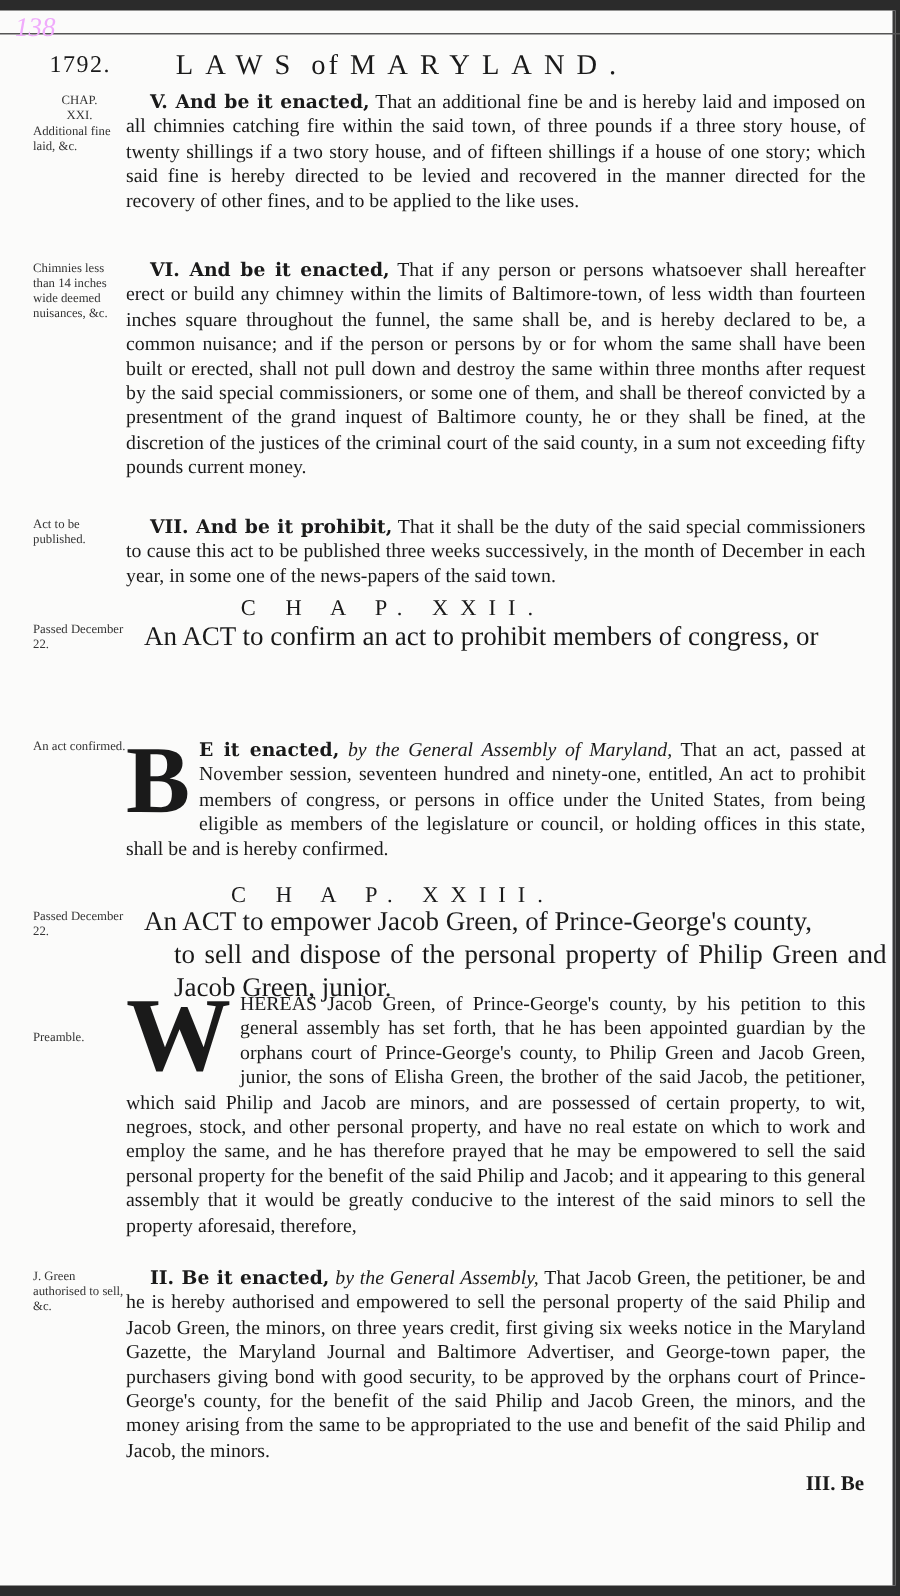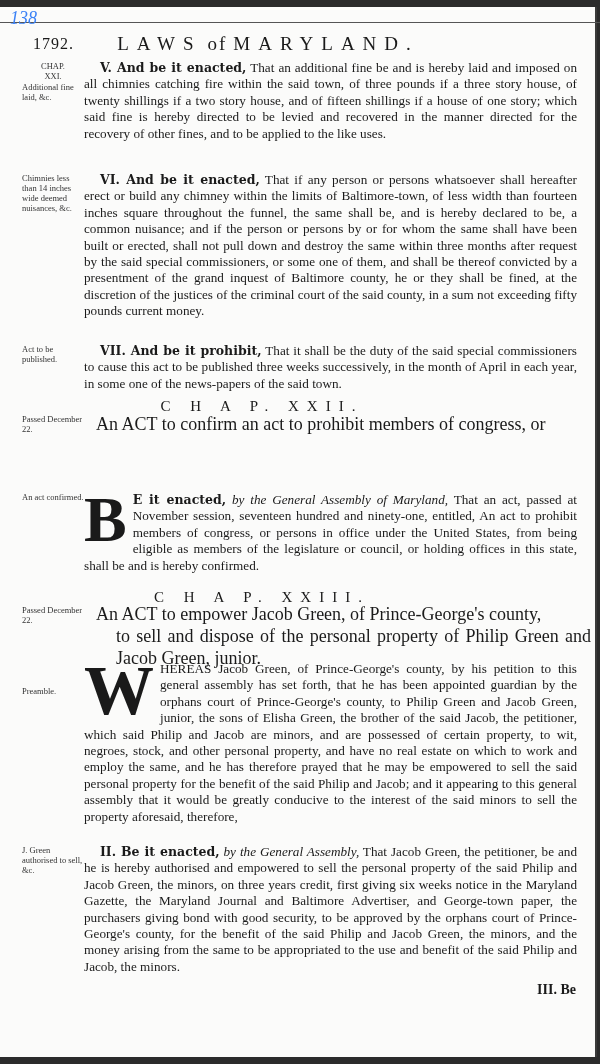--- a/index.html
+++ b/index.html
@@ -9,21 +9,21 @@
     font-family: "Liberation Serif", "DejaVu Serif", serif;
     color: #1a1a1a;
     position: relative;
   }
   .page {
     position: absolute; left: 0; top: 7px; width: 595px; height: 1050px;
     background: #fbfbfa;
     border-right: 2px solid #3a3a3a;
   }
   .topline { position: absolute; left: 0; top: 22px; width: 600px; height: 1px; background: #555; }
-  .folio { position: absolute; left: 10px; top: 8px; font-size: 18px; font-style: italic; color: #3b82f6; }
+  .folio { position: absolute; left: 10px; top: 8px; font-size: 18px; font-style: italic; color: #f0abfc; }
   .year { position: absolute; left: 33px; top: 35px; font-size: 16px; letter-spacing: 1px; }
   .running { position: absolute; left: 0; width: 536px; top: 33px; text-align: center; font-size: 19px; letter-spacing: 8px; }
   .running .of { letter-spacing: 2px; margin: 0 6px; }
   .margin { position: absolute; left: 22px; width: 62px; font-size: 8.5px; line-height: 10px; color: #333; }
   .margin.center { text-align: center; }
   .body {
     position: absolute; left: 84px; width: 493px;
     font-size: 13.2px; line-height: 16.4px; text-align: justify;
   }
   .body p { margin: 0; text-indent: 16px; }
@@ -60,21 +60,21 @@
   <p><span class="bl">V. And be it enacted,</span><span> That an additional fine be and is hereby laid and imposed on all chimnies catching fire within the said town, of three pounds if a three story house, of twenty shillings if a two story house, and of fifteen shillings if a house of one story; which said fine is hereby directed to be levied and recovered in the manner directed for the recovery of other fines, and to be applied to the like uses.</span></p>
 </div>
 
 <div class="margin" style="top:173px;">Chimnies less than 14 inches wide deemed nuisances, &amp;c.</div>
 <div class="body" style="top:172px;">
   <p><span class="bl">VI. And be it enacted,</span><span> That if any person or persons whatsoever shall hereafter erect or build any chimney within the limits of Baltimore-town, of less width than fourteen inches square throughout the funnel, the same shall be, and is hereby declared to be, a common nuisance; and if the person or persons by or for whom the same shall have been built or erected, shall not pull down and destroy the same within three months after request by the said special commissioners, or some one of them, and shall be thereof convicted by a presentment of the grand inquest of Baltimore county, he or they shall be fined, at the discretion of the justices of the criminal court of the said county, in a sum not exceeding fifty pounds current money.</span></p>
 </div>
 
 <div class="margin" style="top:344px;">Act to be published.</div>
 <div class="body" style="top:343px;">
-  <p><span class="bl">VII. And be it prohibit,</span><span> That it shall be the duty of the said special commissioners to cause this act to be published three weeks successively, in the month of April in each year, in some one of the news-papers of the said town.</span></p>
+  <p><span class="bl">VII. And be it prohibit,</span><span> That it shall be the duty of the said special commissioners to cause this act to be published three weeks successively, in the month of December in each year, in some one of the news-papers of the said town.</span></p>
 </div>
 
 <div class="chap" style="top:398px;">C H A P.   XXII.</div>
 <div class="margin" style="top:414px;">Passed December 22.</div>
 <div class="title" style="top:413px;">
   <span class="first">An ACT to confirm an act to prohibit members of congress, or</span>
 </div>
 <div class="margin" style="top:492px;">An act confirmed.</div>
 <div class="body" style="top:492px;">
   <span class="dropcap">B</span>

